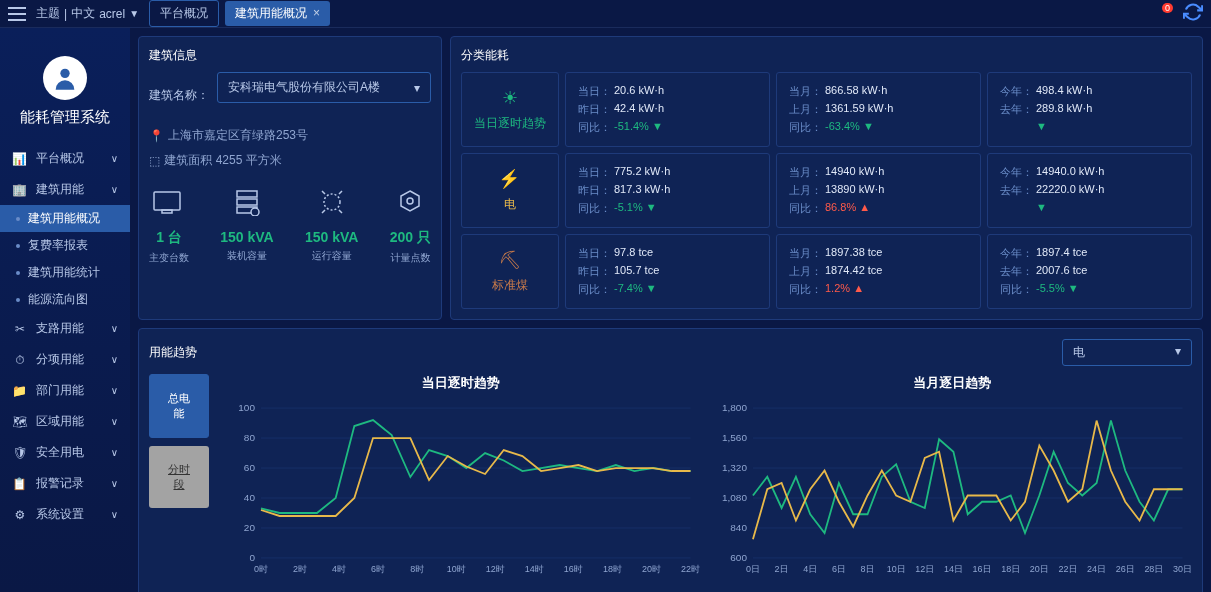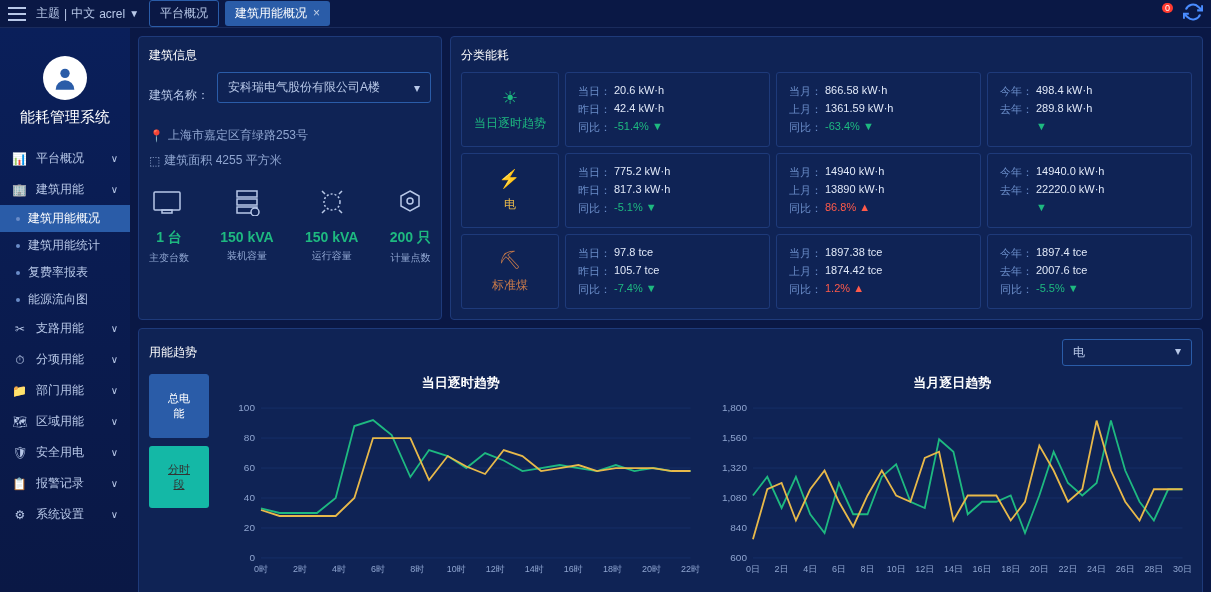--- a/index.html
+++ b/index.html
@@ -56,21 +56,21 @@
 .energy-card .pct { }
 .pct.down { color: #1eb980; }
 .pct.up { color: #ff5a4a; }
 .trend-panel { margin-top: 8px; }
 .trend-header { display: flex; align-items: center; }
 .trend-select { margin-left: auto; border: 1px solid #2a5ca8; border-radius: 3px; padding: 4px 10px; width: 130px; display: flex; cursor: pointer; }
 .trend-body { display: flex; gap: 12px; margin-top: 8px; }
 .trend-buttons { display: flex; flex-direction: column; gap: 8px; width: 60px; }
 .trend-btn { padding: 16px; border-radius: 3px; text-align: center; cursor: pointer; font-size: 11px; }
 .trend-btn.active { background: #2a5ca8; color: #fff; border: 1px solid #2a5ca8; }
-.trend-btn.inactive { background: #14b8a6; color: #333; text-decoration: underline; }
+.trend-btn.inactive { background: #a3a3a3; color: #333; text-decoration: underline; }
 .chart-wrap { flex: 1; }
 .chart-title { text-align: center; color: #fff; font-weight: 600; margin-bottom: 6px; font-size: 13px; }
 .chart { width: 100%; height: 190px; }
 </style>
 </head>
 <body>
 
 <div class="topbar">
   <div class="menu-icon">
       <span></span>
@@ -112,22 +112,22 @@
           <span class="nav-icon">📊</span>
           <span>平台概况</span>
           <span class="chev">∨</span>
         </div>
         <div class="nav-item">
           <span class="nav-icon">🏢</span>
           <span>建筑用能</span>
           <span class="chev">∨</span>
         </div>
         <div class="nav-sub active">建筑用能概况</div>
+        <div class="nav-sub">复费率报表</div>
         <div class="nav-sub">建筑用能统计</div>
-        <div class="nav-sub">复费率报表</div>
         <div class="nav-sub">能源流向图</div>
         <div class="nav-item">
           <span class="nav-icon">✂</span>
           <span>支路用能</span>
           <span class="chev">∨</span>
         </div>
         <div class="nav-item">
           <span class="nav-icon">⏱</span>
           <span>分项用能</span>
           <span class="chev">∨</span>

